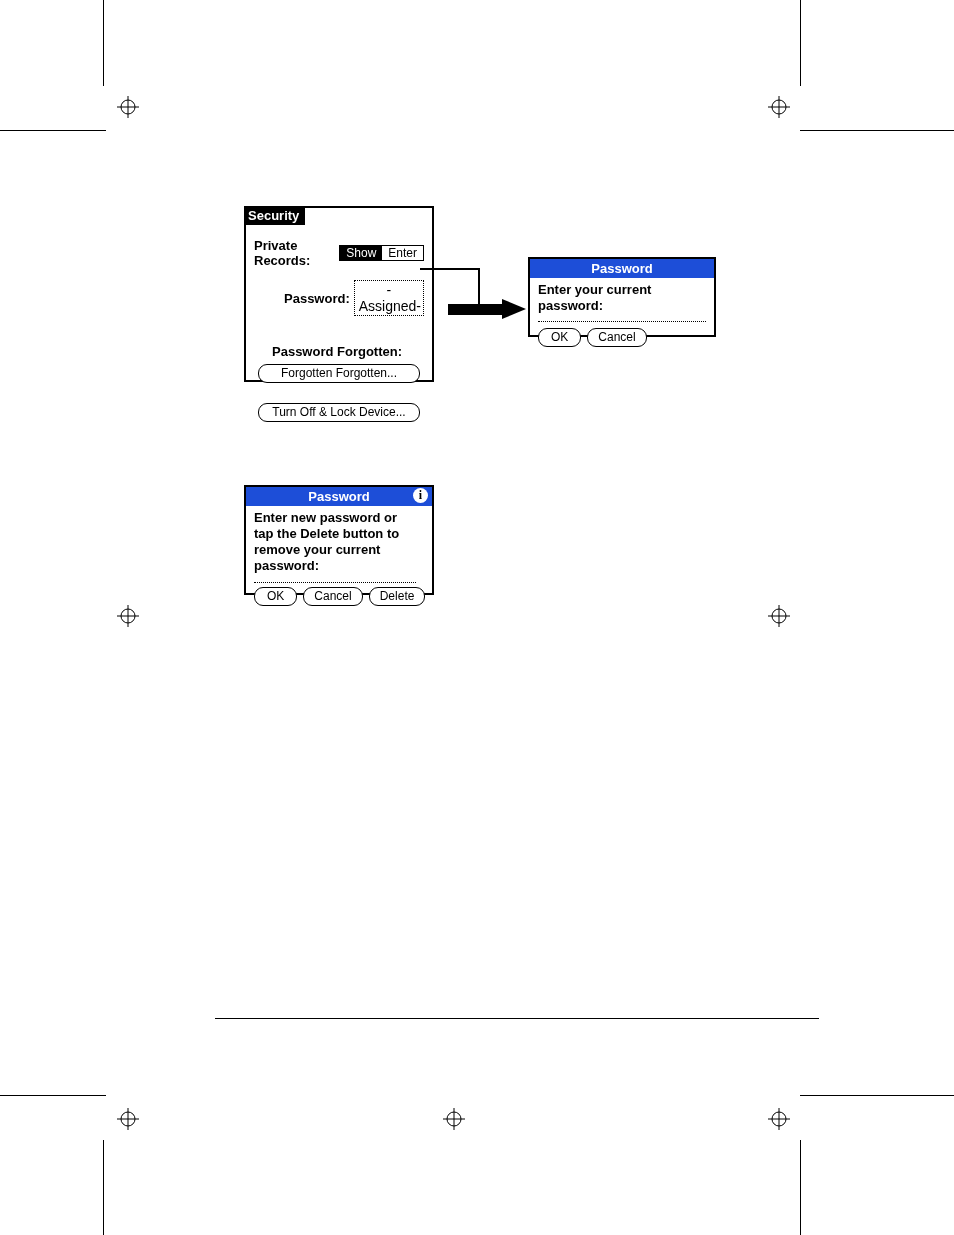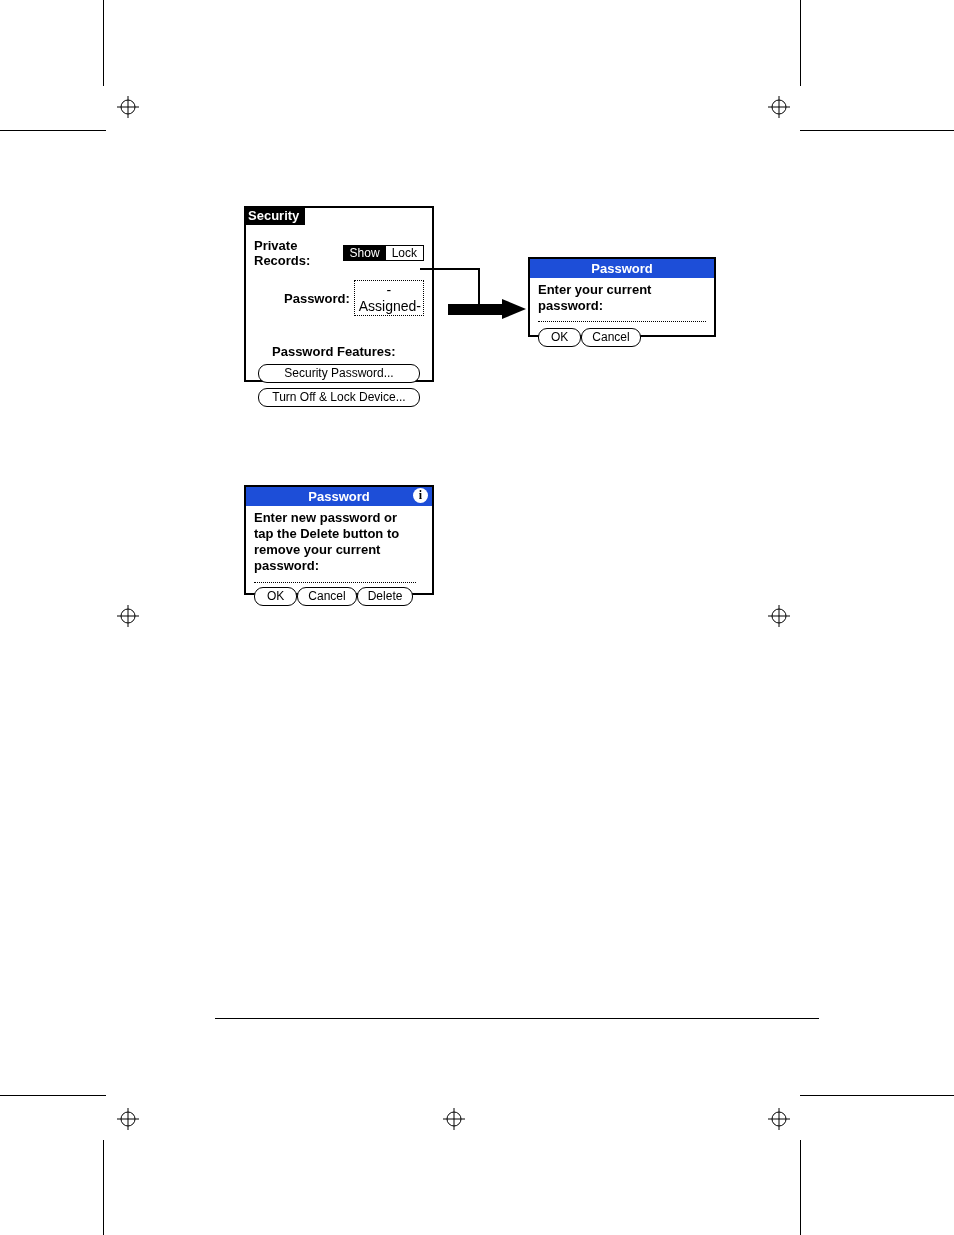--- a/index.html
+++ b/index.html
@@ -99,21 +99,21 @@
     border: 1px solid #000;
     border-radius: 9px;
     font-size: 12px;
     padding: 1px 10px;
     background: #fff;
     display: inline-block;
     text-align: center;
     line-height: 15px;
   }
   .wide-btn { min-width: 140px; }
-  .btn-row { margin-top: 6px; display:flex; }
+  .btn-row { margin-top: 6px; display:flex; gap:6px; }
 
   .prompt-text { font-weight: bold; font-size: 13px; line-height: 16px; }
   .dotted-line {
     border-bottom: 1.5px dotted #000;
     height: 0;
     margin: 12px 0 4px 0;
   }
 
   
   .arrow-line {
@@ -202,33 +202,33 @@
 <div class="trimline-h" style="left:800px; top:1095px; width:154px;"></div>
 <div class="trimline-v" style="left:800px; top:1140px; height:95px;"></div>
 
 <div class="panel" style="left:244px; top:206px; width:190px; height:176px;">
   <div class="panel-title-tab">Security</div>
   <div style="padding: 30px 8px 8px 8px;">
     <div class="row" style="justify-content:flex-start;">
       <span class="bold-label">Private Records:</span>
       <span class="toggle-group">
         <span class="toggle-opt selected">Show</span>
-        <span class="toggle-opt">Lock</span>
+        <span class="toggle-opt">Enter</span>
       </span>
     </div>
     <div class="row" style="margin-top:12px; justify-content:center; padding-left:30px;">
       <span class="bold-label">Password:</span>
       <span class="dotted-box">-Assigned-</span>
     </div>
     <div style="margin-top:28px;">
-      <div class="bold-label" style="margin-left:18px;">Password Features:</div>
+      <div class="bold-label" style="margin-left:18px;">Password Forgotten:</div>
       <div style="margin-top:4px; text-align:center;">
-        <span class="pill-btn wide-btn">Security Password...</span>
+        <span class="pill-btn wide-btn">Forgotten Forgotten...</span>
       </div>
-      <div style="margin-top:4px; text-align:center;">
+      <div style="margin-top:19px; text-align:center;">
         <span class="pill-btn wide-btn">Turn Off &amp; Lock Device...</span>
       </div>
     </div>
   </div>
 </div>
 
 <div class="arrow-line" style="left:420px; top:268px; width:60px; height:2px;"></div>
 <div class="arrow-line" style="left:478px; top:268px; width:2px; height:42px;"></div>
 <div class="arrow-line" style="left:448px; top:304px; width:62px; height:11px;"></div>
 <div class="arrow-head" style="left:502px; top:299px;"></div>

